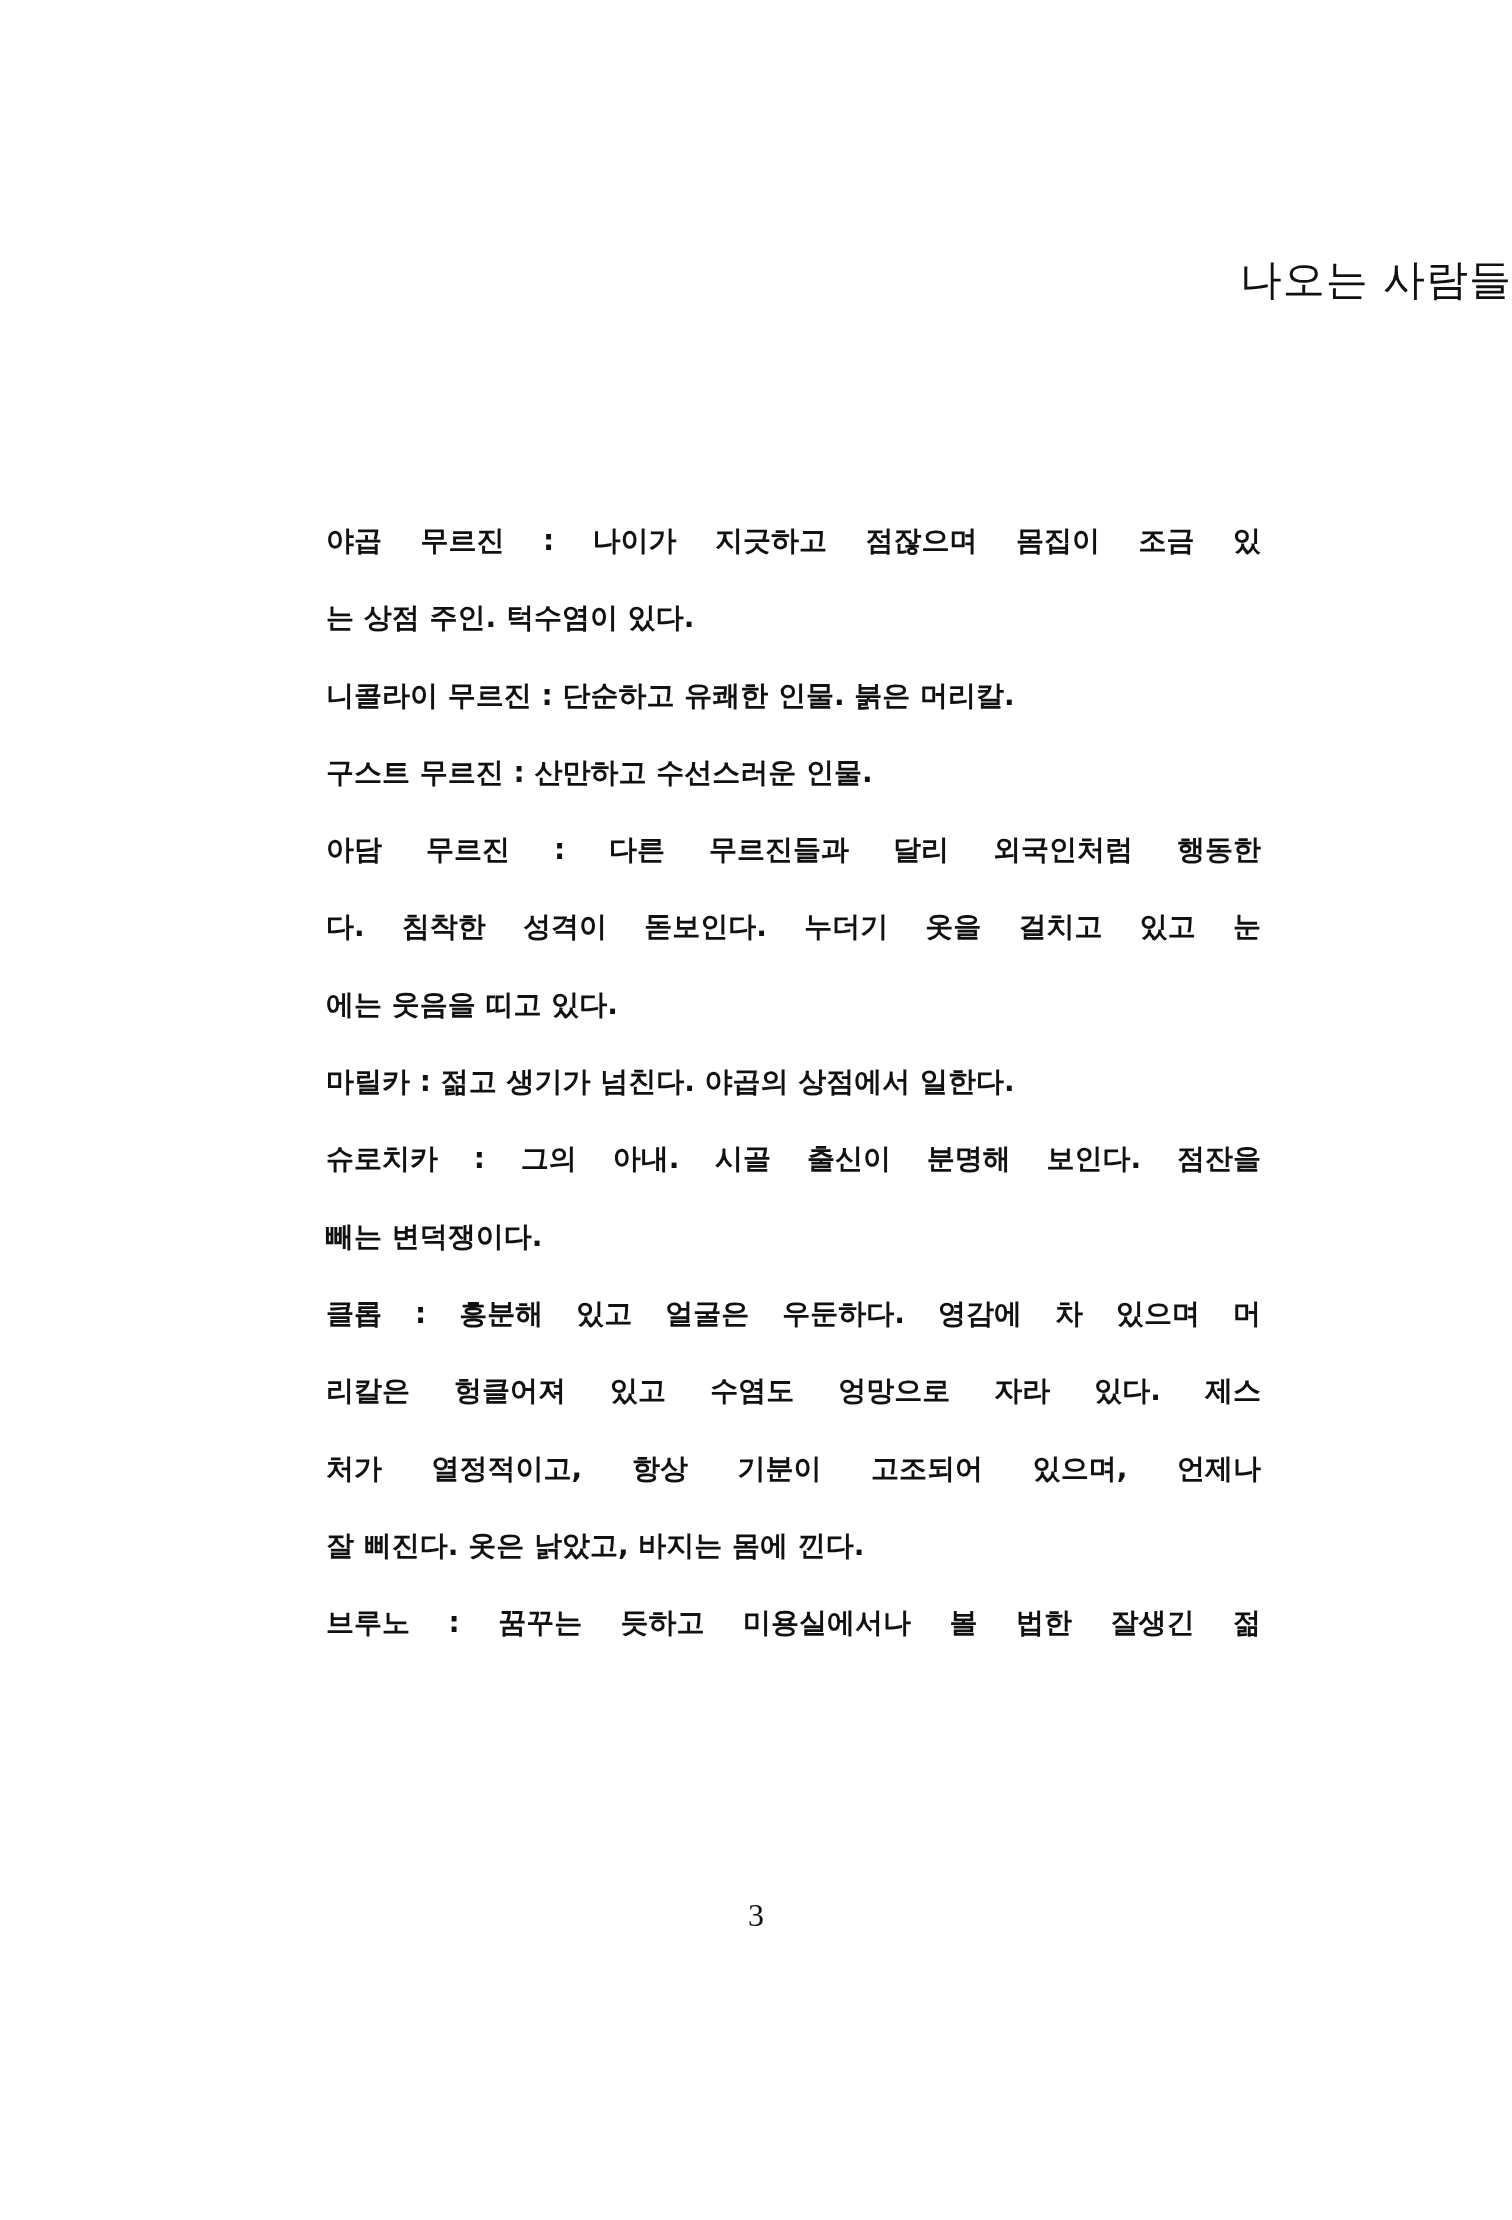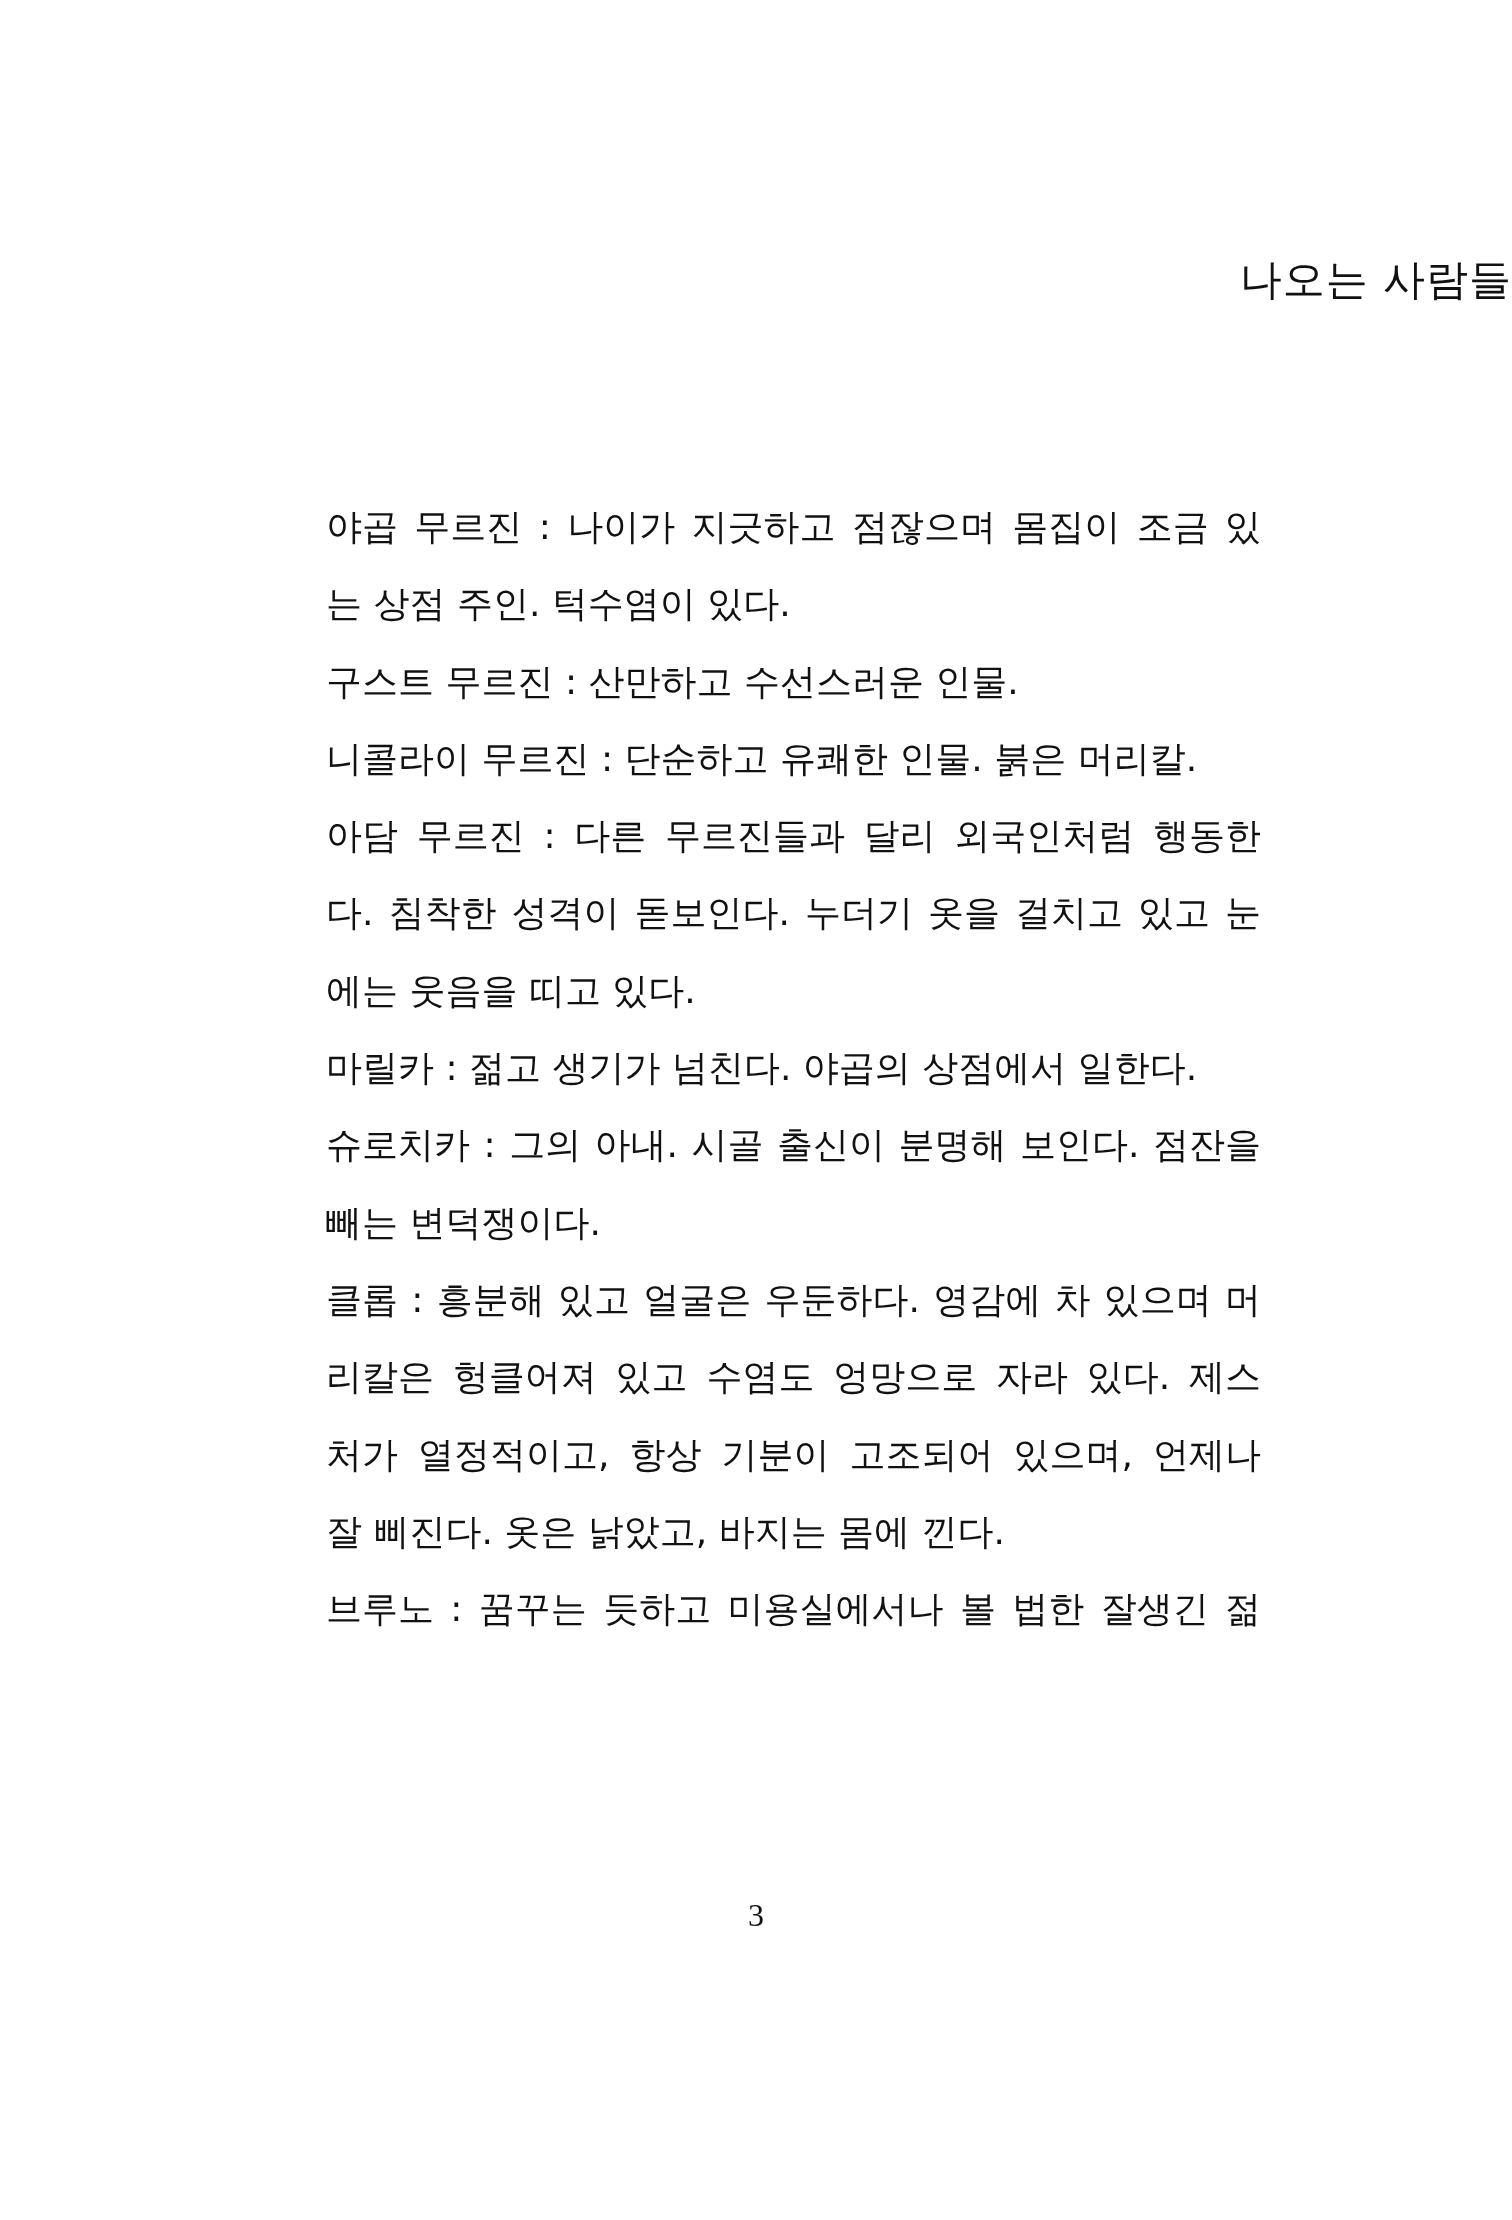--- a/index.html
+++ b/index.html
@@ -29,25 +29,26 @@
       text-align: right;
       font-size: 42px;
       line-height: 60px;
       font-weight: normal;
       margin: 0;
       letter-spacing: 1px;
     }
     .body-text {
       position: absolute;
       left: 326px;
-      top: 488px;
+      top: 502px;
       width: 935px;
-      font-size: 36px;
+      font-size: 28px;
       line-height: 77.3px;
       margin: 0;
+      font-weight: bold;
     }
     .entry {
       margin: 0;
       text-align: justify;
       text-align-last: left;
       word-break: keep-all;
       overflow-wrap: break-word;
     }
     .entry .line {
       display: block;
@@ -77,25 +78,25 @@
   <h1 class="title">나오는 사람들</h1>
 
   <div class="body-text">
 
     <p class="entry">
       <span class="line">야곱 무르진 : 나이가 지긋하고 점잖으며 몸집이 조금 있</span>
       <span class="line last">는 상점 주인. 턱수염이 있다.</span>
     </p>
 
     <p class="entry">
-      <span class="line last">구스트 무르진 : 산만하고 수선스러운 인물.</span>
+      <span class="line last">니콜라이 무르진 : 단순하고 유쾌한 인물. 붉은 머리칼.</span>
     </p>
 
     <p class="entry">
-      <span class="line last">니콜라이 무르진 : 단순하고 유쾌한 인물. 붉은 머리칼.</span>
+      <span class="line last">구스트 무르진 : 산만하고 수선스러운 인물.</span>
     </p>
 
     <p class="entry">
       <span class="line">아담 무르진 : 다른 무르진들과 달리 외국인처럼 행동한</span>
       <span class="line">다. 침착한 성격이 돋보인다. 누더기 옷을 걸치고 있고 눈</span>
       <span class="line last">에는 웃음을 띠고 있다.</span>
     </p>
 
     <p class="entry">
       <span class="line last">마릴카 : 젊고 생기가 넘친다. 야곱의 상점에서 일한다.</span>

